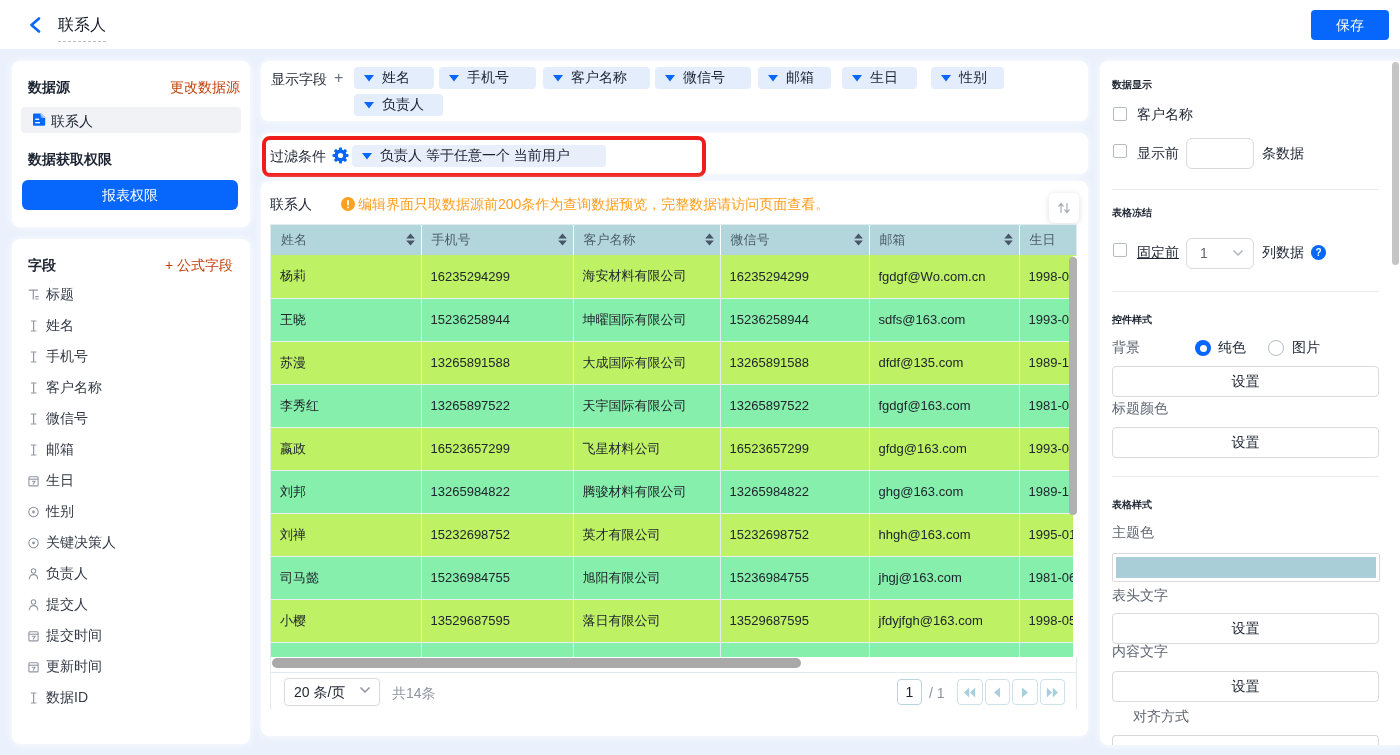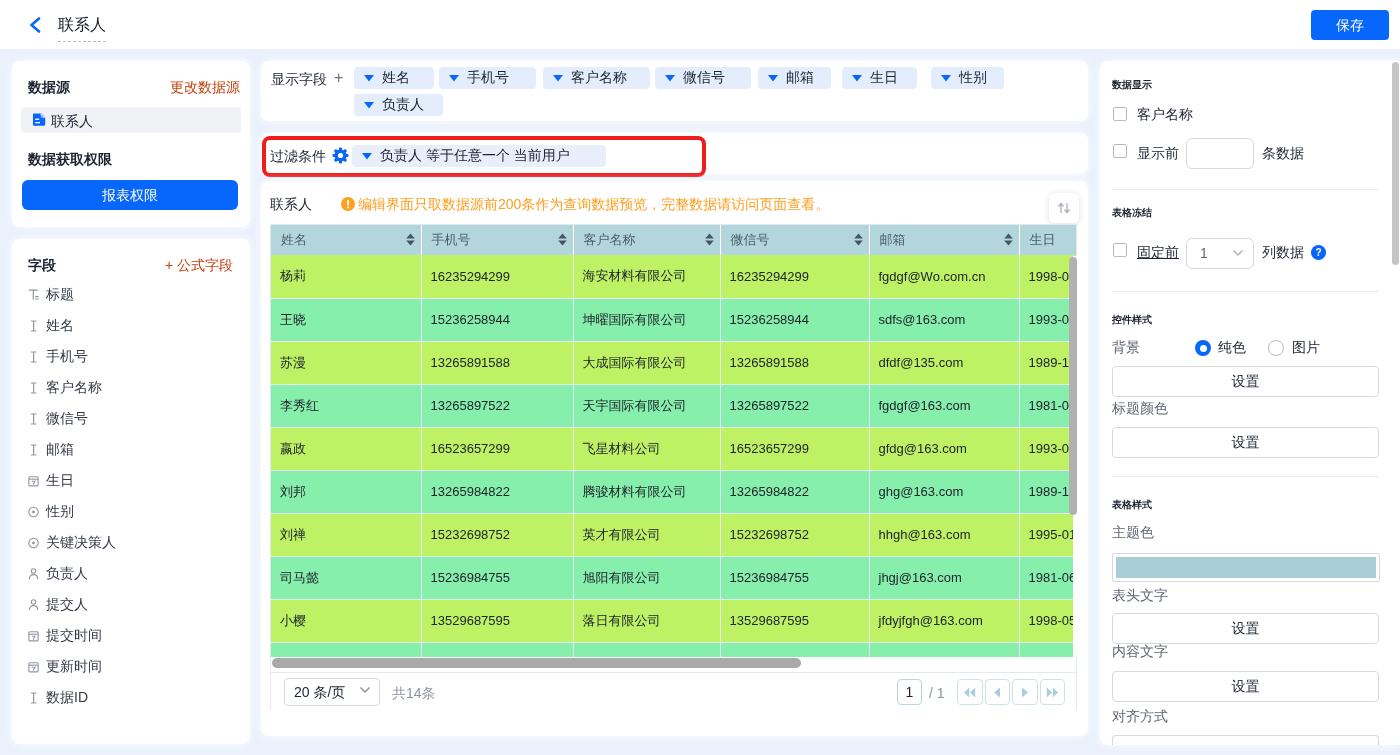--- a/index.html
+++ b/index.html
@@ -371,18 +371,18 @@
     <div class="divider" style="top:476px;"></div>
     <div class="rtitle" style="top:498px;">表格样式</div>
     <div class="rlabel" style="top:524px;">主题色</div>
     <div class="abs" style="left:1112px;top:553px;width:268px;height:29px;border:1px solid #d9d9d9;border-radius:2px;background:#fff;padding:3px;">
         <div style="width:100%;height:100%;background:#a9ced8;"></div>
       </div>
     <div class="rlabel" style="top:587px;">表头文字</div>
     <div class="btn-set" style="top:613px;">设置</div>
     <div class="rlabel" style="top:643px;">内容文字</div>
     <div class="btn-set" style="top:671px;">设置</div>
-    <div class="rlabel" style="top:708px;">对齐方式</div>
+    <div class="rlabel" style="top:708px;margin-left:21px;">对齐方式</div>
     <div class="abs" style="left:1112px;top:735px;width:267px;height:10px;border:1px solid #d9d9d9;border-bottom:none;border-radius:4px 4px 0 0;background:#fff;"></div>
     <div class="abs" style="left:1392px;top:62px;width:7px;height:203px;background:#c5c5c5;border-radius:3.5px;"></div>
   </div>
 
 </div>
 
 </body></html>

